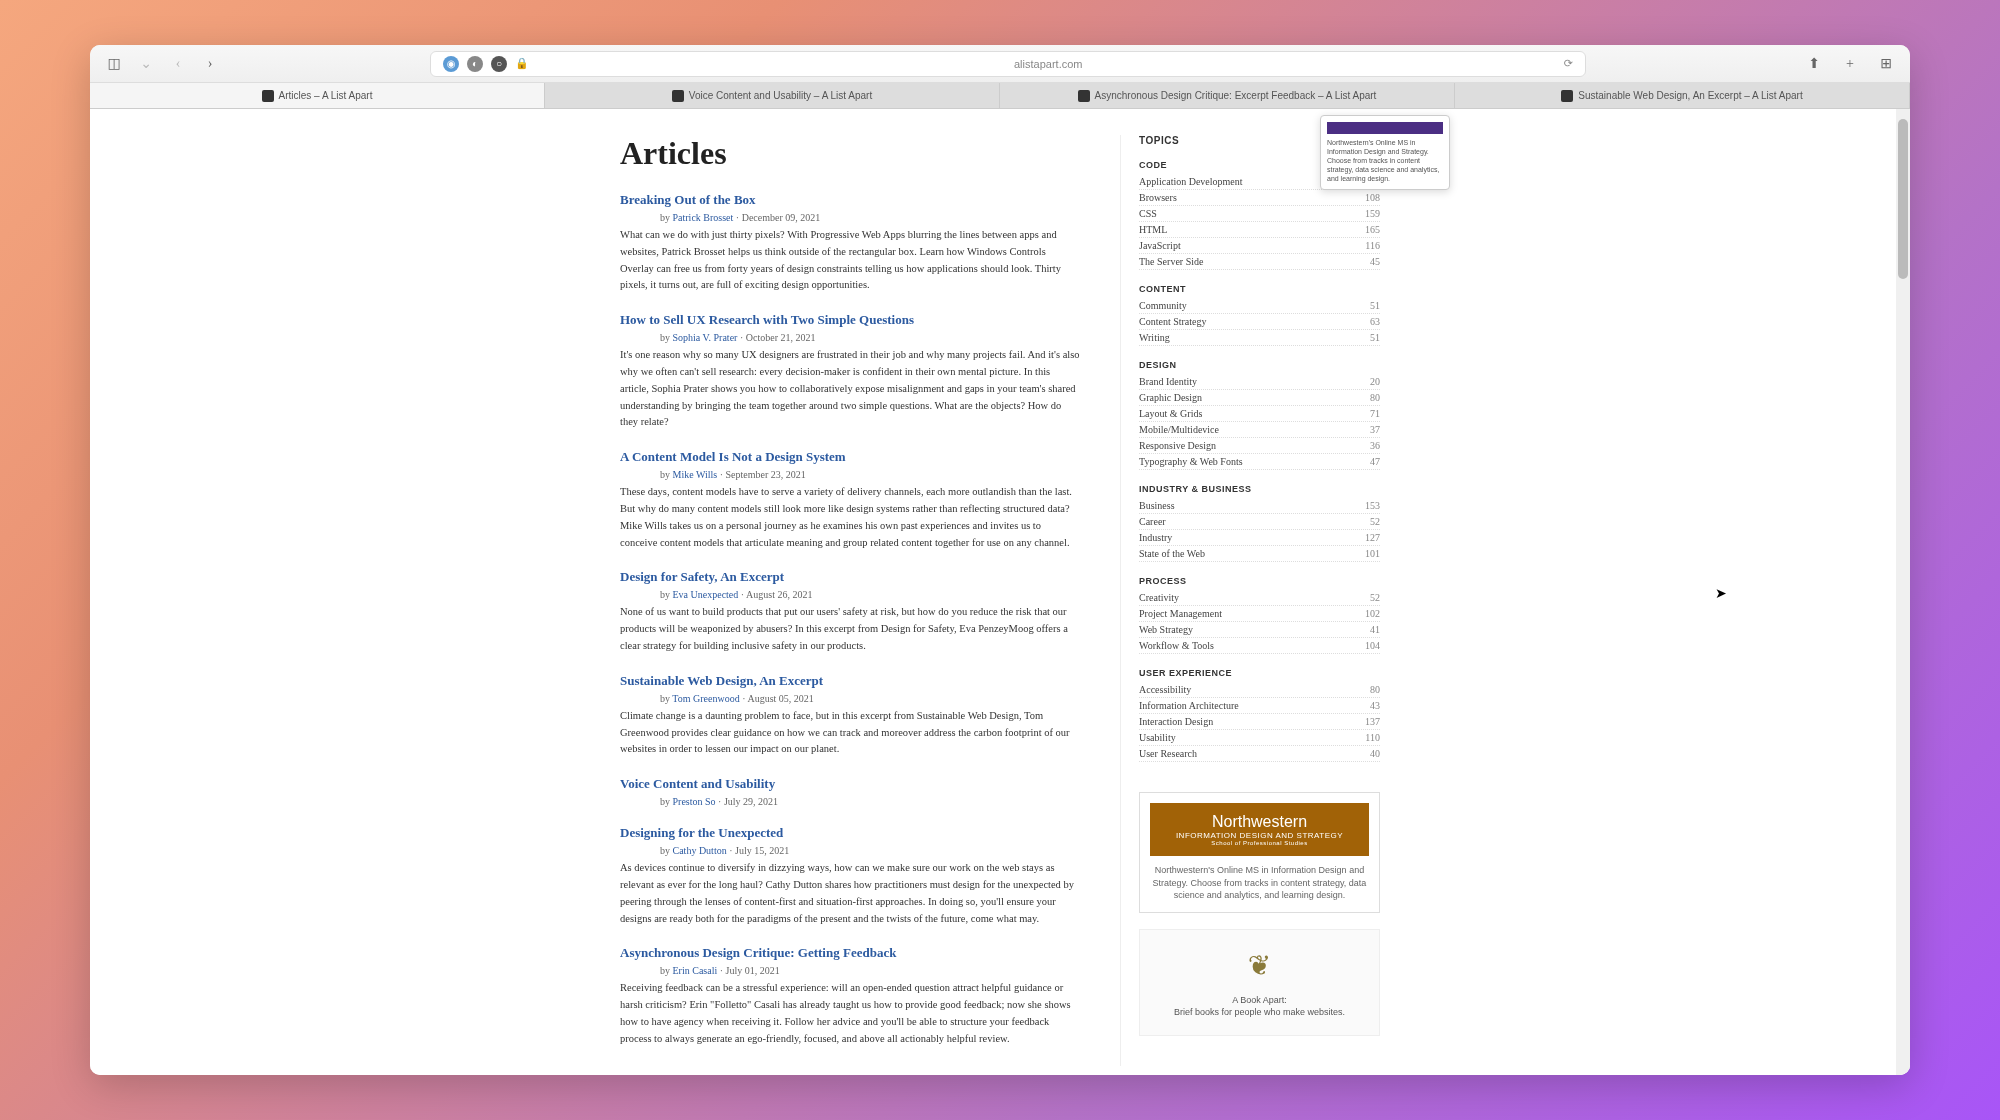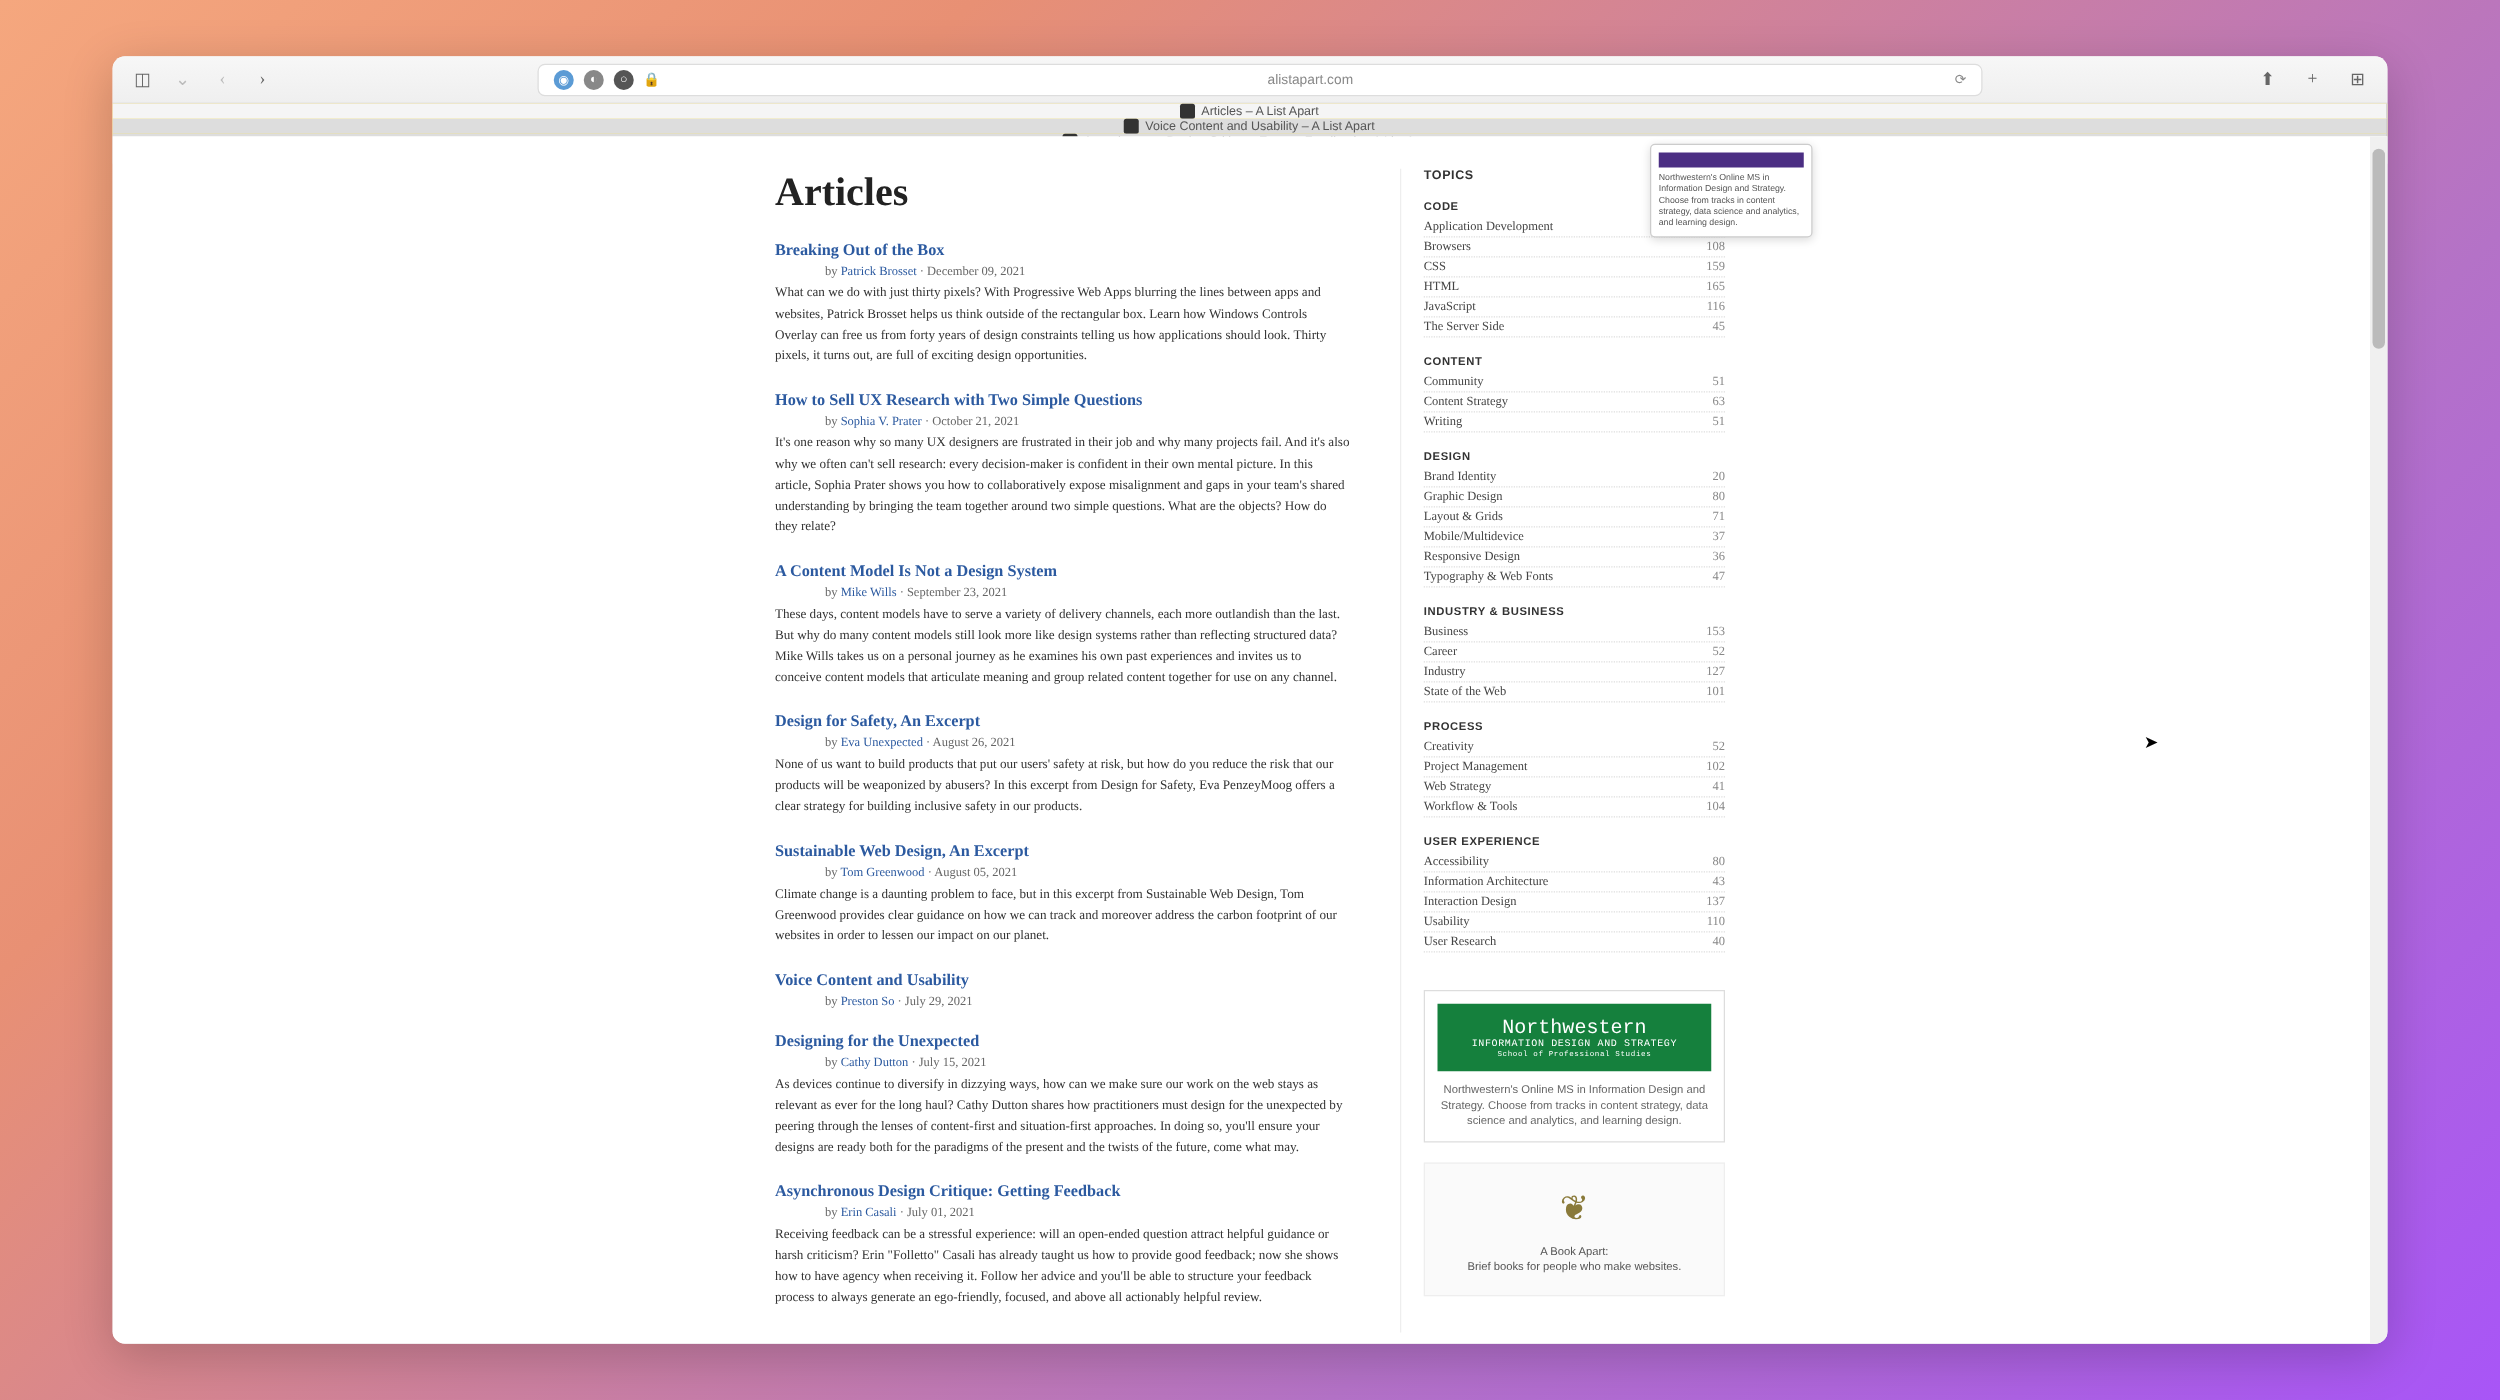--- a/index.html
+++ b/index.html
@@ -60,24 +60,23 @@
     .address-bar .lock { margin-right: 4px; }
     .address-bar .url { flex: 1; text-align: center; }
     .address-icons { display: flex; gap: 8px; margin-right: 8px; }
     .address-icons span { width: 16px; height: 16px; border-radius: 50%; display: flex; align-items: center; justify-content: center; font-size: 10px; }
     .icon-blue { background: #5b9bd5; color: white; }
     .icon-gray { background: #888; color: white; }
     .icon-dark { background: #555; color: white; }
     .toolbar-right { display: flex; gap: 12px; margin-left: 8px; }
     .tabs-bar {
       height: 26px;
-      background: #fde047;
+      background: #c4b5fd;
       display: flex;
       border-bottom: 1px solid #ccc;
-      flex-direction: column;
     }
     .tab {
       flex: 1;
       display: flex;
       align-items: center;
       justify-content: center;
       font-size: 10px;
       color: #555;
       font-family: -apple-system, sans-serif;
       border-right: 1px solid #ccc;
@@ -157,25 +156,25 @@
       border-bottom: 1px dotted #ddd;
     }
     .topic-row .count { color: #888; }
     .ad-box {
       border: 1px solid #ddd;
       padding: 10px;
       margin-top: 30px;
       text-align: center;
     }
     .ad-banner {
-      background: #15803d;
+      background: #a16207;
       color: white;
       padding: 10px;
       font-size: 11px;
-      font-family: Liberation Mono, monospace;
+      font-family: Liberation Sans, sans-serif;
     }
     .ad-banner .brand { font-size: 16px; font-weight: 300; }
     .ad-banner .sub { font-size: 8px; letter-spacing: 0.5px; }
     .ad-text {
       font-size: 9px;
       color: #666;
       margin-top: 8px;
       font-family: -apple-system, sans-serif;
       line-height: 1.4;
     }

